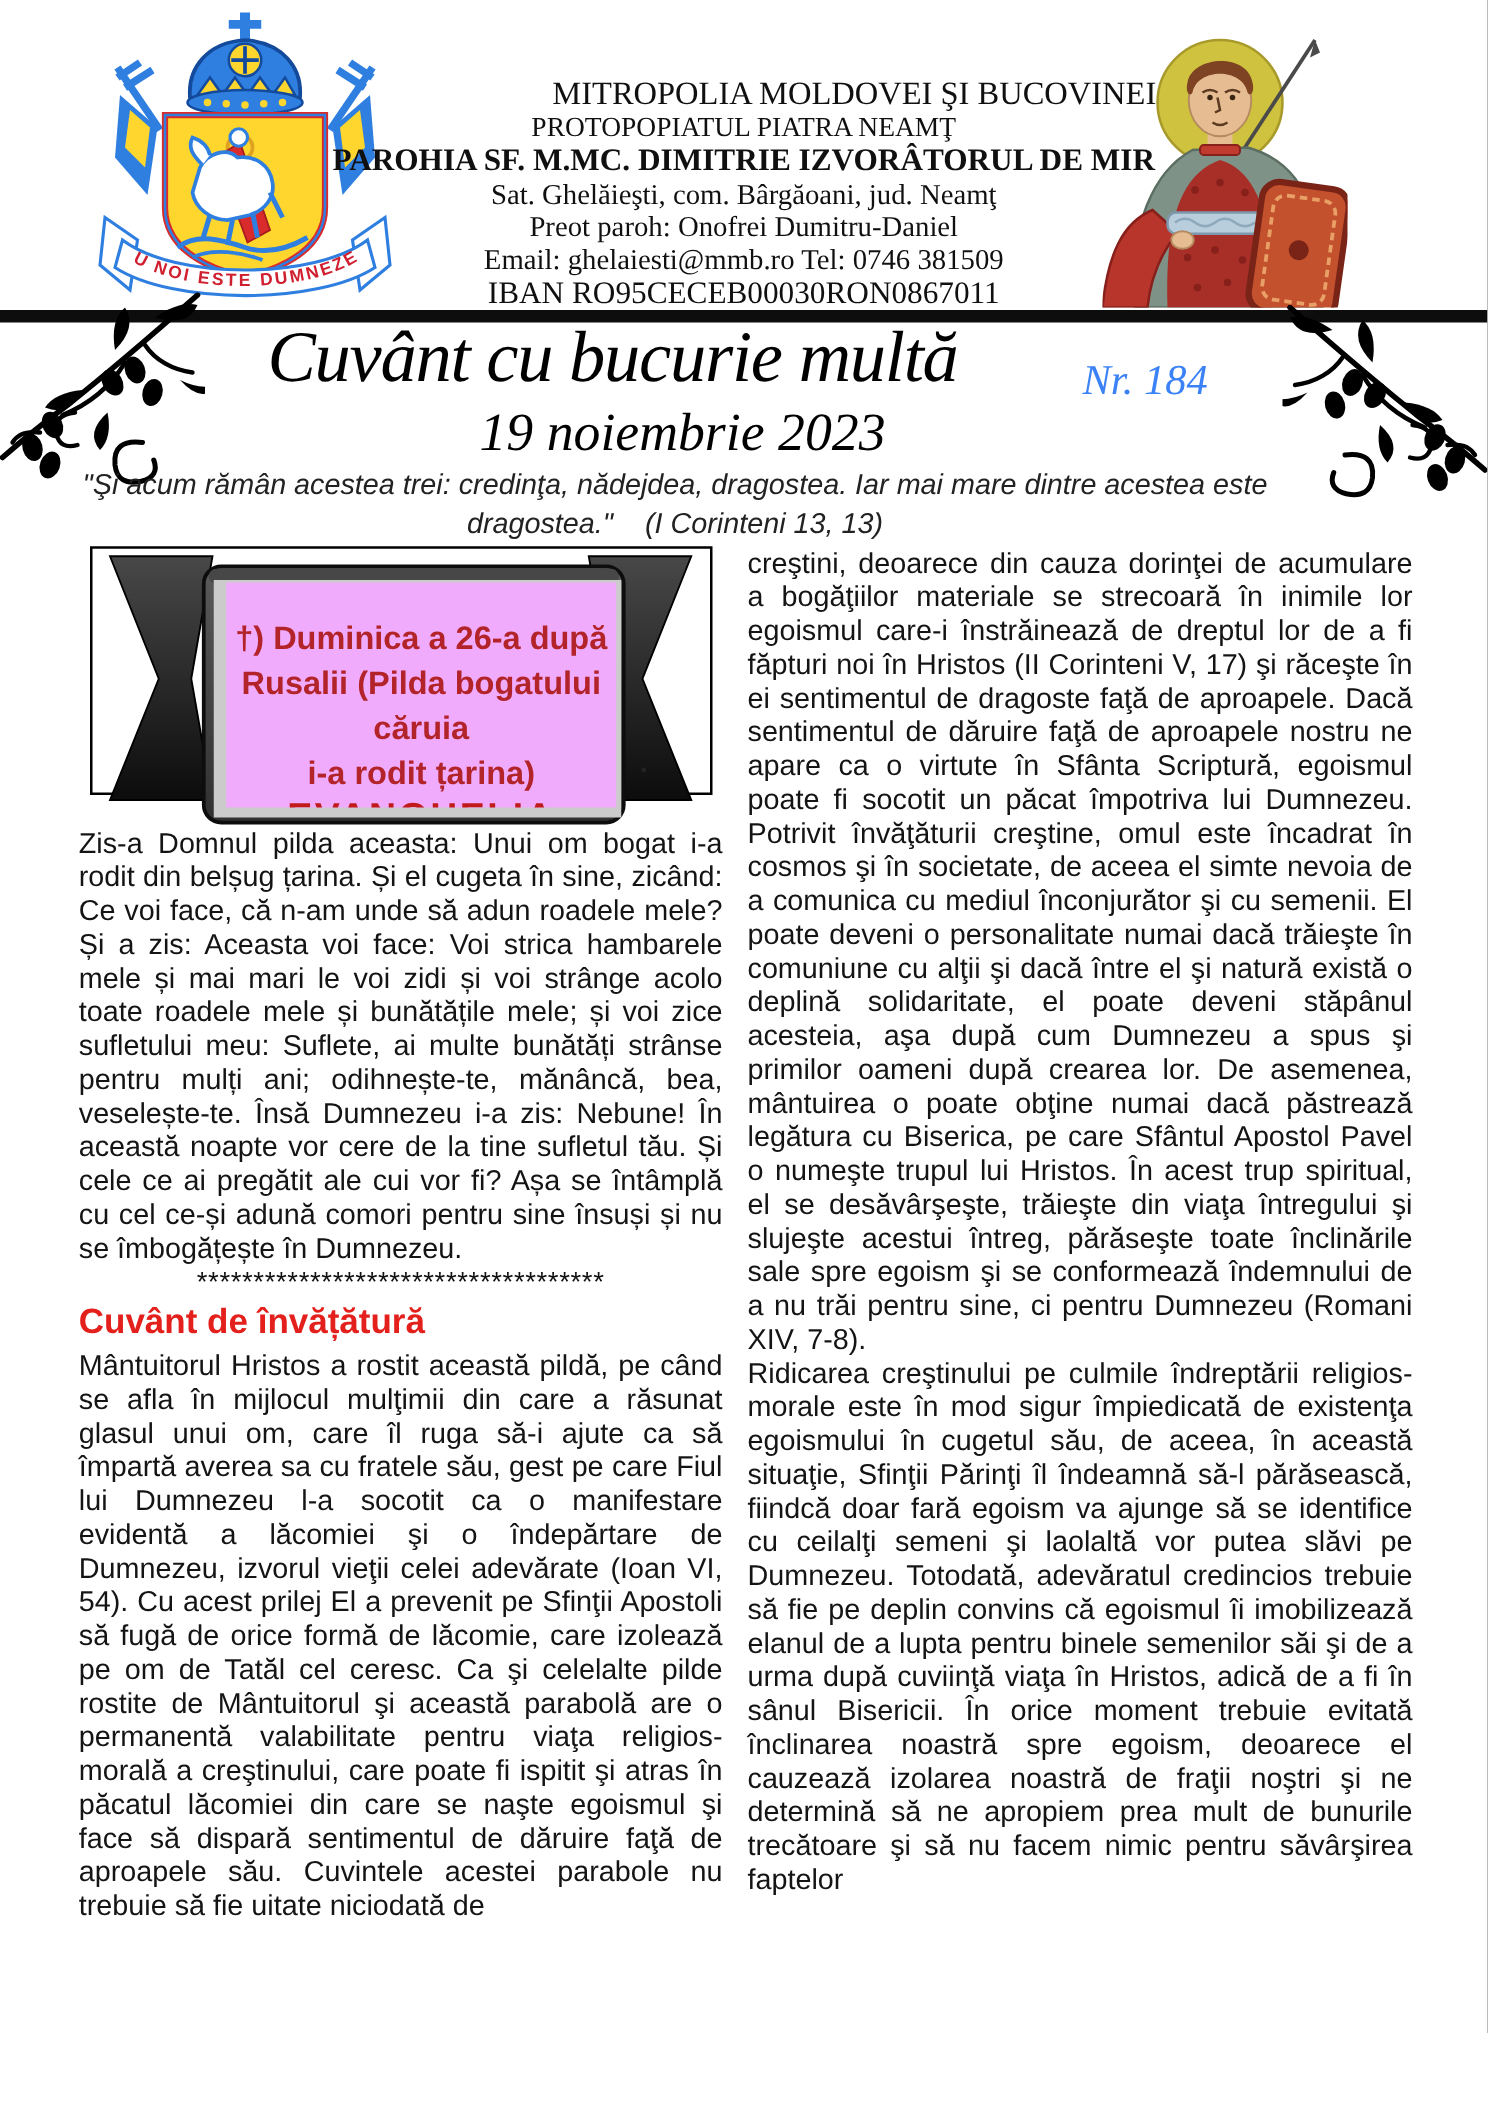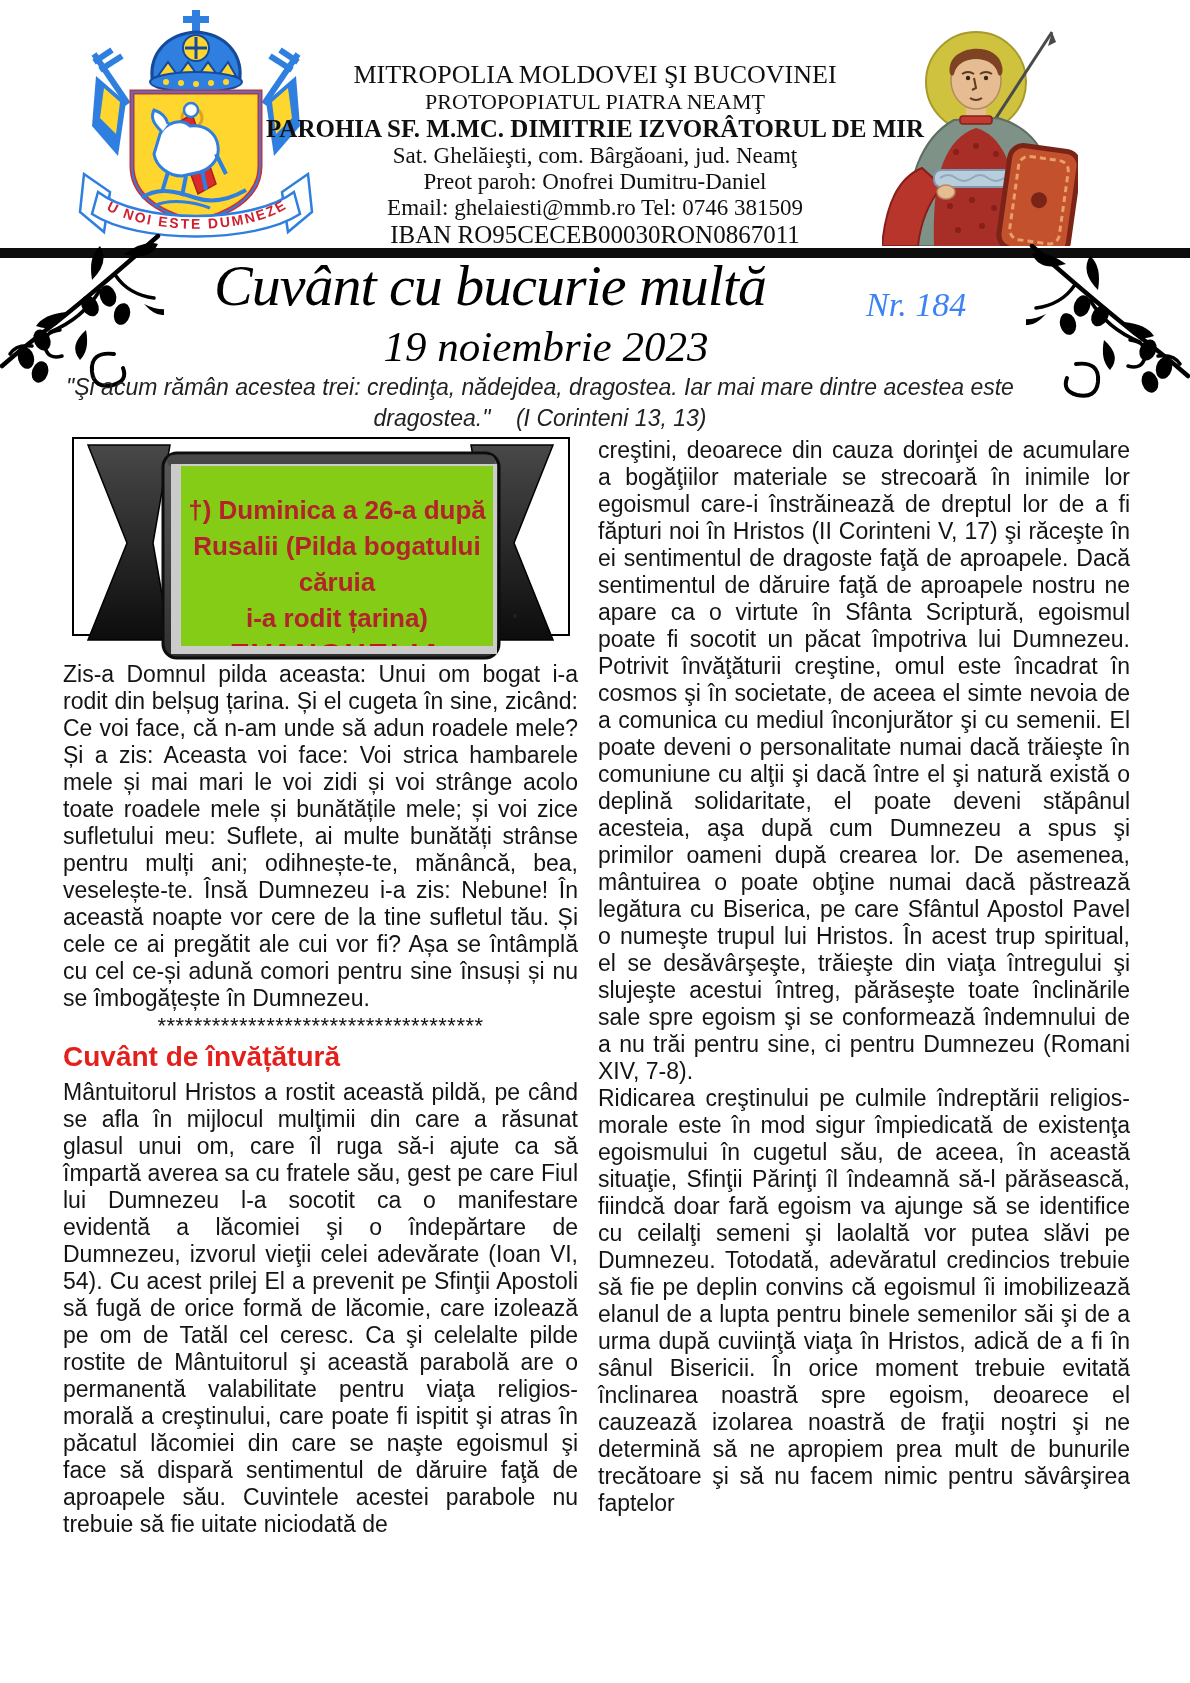--- a/index.html
+++ b/index.html
@@ -5,21 +5,21 @@
   html,body{margin:0;padding:0;background:#888;}
   .page{position:relative;width:1190px;height:1683px;background:#fff;margin:0 auto;overflow:hidden;
         font-family:"Liberation Sans",sans-serif;color:#111;}
 
   
   .crest{position:absolute;left:70px;top:6px;width:252px;height:240px;}
   .saint-icon{position:absolute;left:882px;top:20px;width:196px;height:226px;}
   .org-block{position:absolute;left:265px;top:60px;width:660px;text-align:center;
              font-family:"Liberation Serif",serif;color:#101010;}
   .org-block div{white-space:nowrap;}
-  .org-l1{font-size:26px;line-height:29px;}
+  .org-l1{font-size:26px;line-height:29px;text-align:right;}
   .org-l2{font-size:22px;line-height:26px;}
   .org-l3{font-size:25px;line-height:28px;font-weight:bold;}
   .org-l4{font-size:23px;line-height:26px;}
   .org-l5{font-size:23px;line-height:26px;}
   .org-l6{font-size:23px;line-height:26px;}
   .org-l7{font-size:25px;line-height:27px;}
 
   .black-bar{position:absolute;left:0;top:248px;width:1190px;height:10px;background:#0d0d0d;}
 
   
@@ -38,21 +38,21 @@
 
   
   .col-left{position:absolute;left:63px;top:433px;width:515px;}
   .col-right{position:absolute;left:598px;top:437px;width:532px;}
   .body-text{font-size:23px;line-height:27px;text-align:justify;color:#141414;margin:0 0 0 0;}
   .col-right .body-text{margin-bottom:0;}
 
   
   .banner-wrap{position:relative;width:515px;height:228px;}
   .banner-wrap svg{position:absolute;left:0;top:0;}
-  .banner-box{position:absolute;left:118px;top:33px;width:312px;height:180px;background:#84cc16;
+  .banner-box{position:absolute;left:118px;top:33px;width:312px;height:180px;background:#f0abfc;
       overflow:hidden;text-align:center;}
   .banner-box .bline{display:block;font-weight:bold;font-size:26px;line-height:36px;color:#b3242a;}
   .banner-box .bline:first-child{margin-top:26px;}
   .banner-clip{position:absolute;bottom:-25px;left:0;width:100%;text-align:center;
       font-weight:bold;font-size:30px;line-height:34px;color:#c11a1a;letter-spacing:2px;}
 
   .ev-heading{margin:6px 0 4px 0;text-align:center;font-weight:bold;font-size:29px;color:#e3201c;}
   .separator{margin:1px 0 2px 0;text-align:center;font-size:22px;letter-spacing:0.5px;color:#111;}
   .teach-heading{margin:2px 0 6px 0;text-align:left;font-weight:bold;font-size:28px;color:#e3201c;}
 </style>

